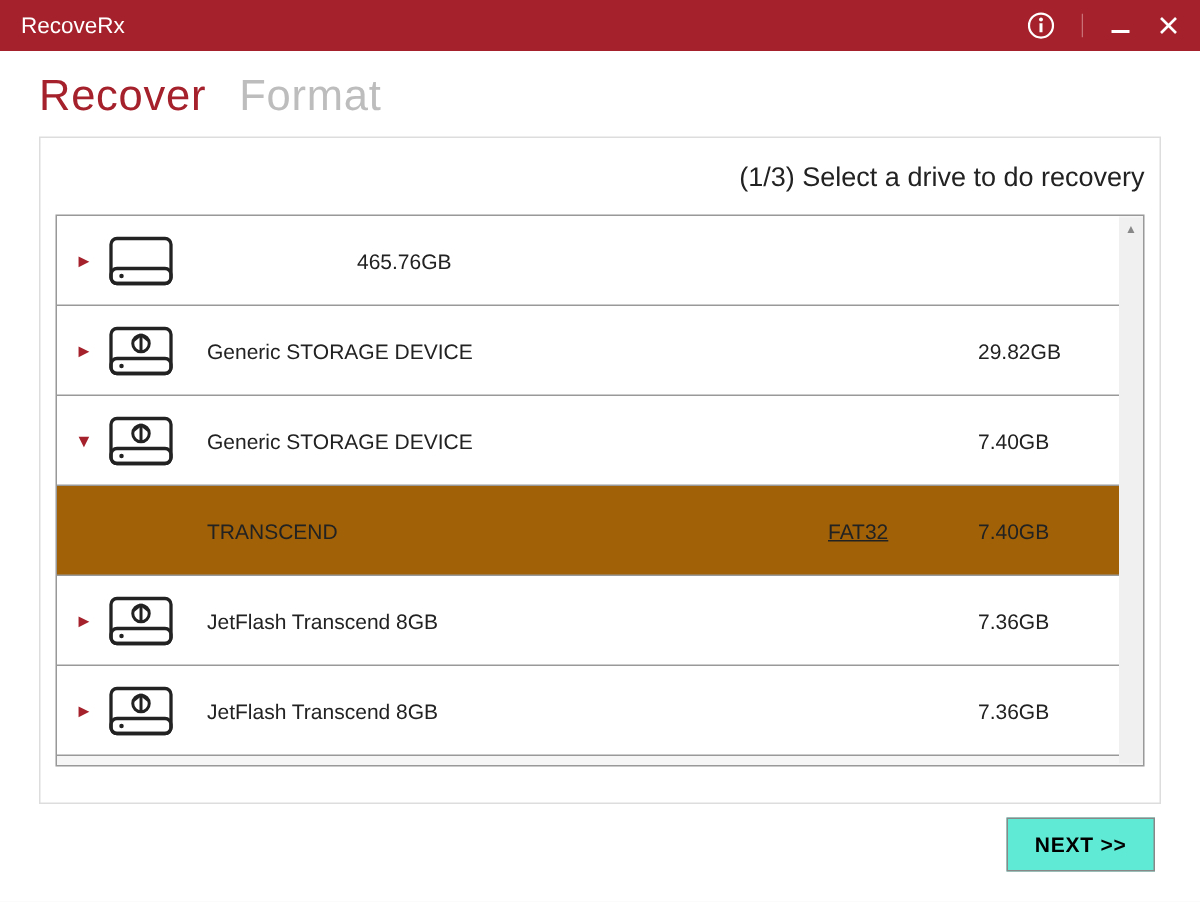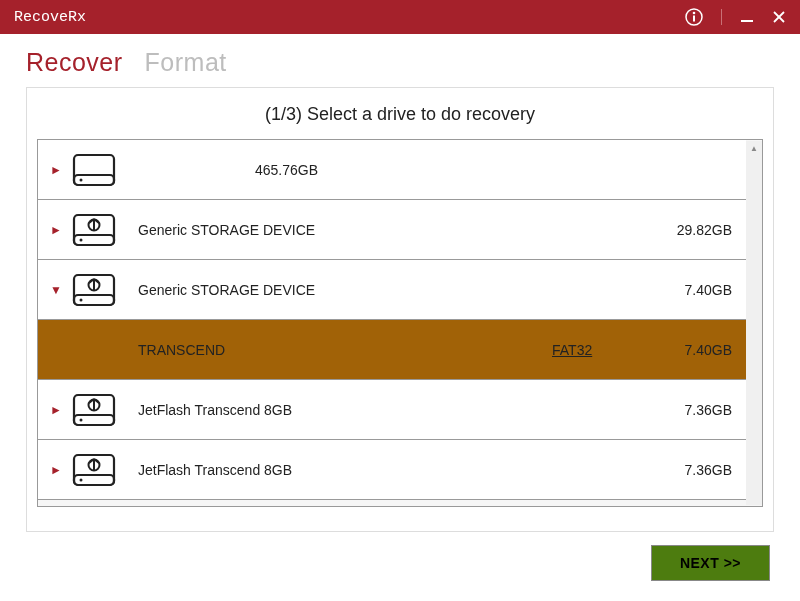--- a/index.html
+++ b/index.html
@@ -1,39 +1,39 @@
 <!DOCTYPE html>
 <html><head>
 <meta charset="utf-8">
 <style>
   * { box-sizing: border-box; margin: 0; padding: 0; }
   body { font-family: "Segoe UI", Arial, sans-serif; background: #fff; width: 800px; height: 601px; overflow: hidden; }
   .titlebar { background: #a5212b; height: 34px; display: flex; align-items: center; padding: 0 14px; color: #fff; }
-  .titlebar-title { font-size: 15px; flex: 1; font-family: Liberation Mono, monospace; }
+  .titlebar-title { font-size: 15px; flex: 1; }
   .titlebar-icons { display: flex; gap: 18px; align-items: center; }
   .titlebar-icon { cursor: pointer; display: flex; align-items: center; justify-content: center; }
   .tabbar { display: flex; padding: 14px 26px 6px 26px; gap: 22px; }
-  .tab { font-size: 25px; font-weight: 300; letter-spacing: 0.5px; cursor: pointer; }
+  .tab { font-size: 29px; font-weight: 300; letter-spacing: 0.5px; cursor: pointer; }
   .tab-active { color: #a5212b; }
   .tab-inactive { color: #bdbdbd; }
   .panel { margin: 4px 26px 16px 26px; border: 1px solid #ddd; background: #fff; padding: 12px 10px 10px 10px; height: 445px; position: relative; }
-  .panel-title { text-align: center; font-size: 18px; margin: 4px 0 14px 0; color: #222; }
+  .panel-title { text-align: right; font-size: 18px; margin: 4px 0 14px 0; color: #222; }
   .list-wrap { border: 1px solid #999; background: #f6f6f6; height: 368px; position: relative; overflow: hidden; }
   .scroll-track { position: absolute; right: 0; top: 1px; bottom: 1px; width: 16px; background: #f0f0f0; }
   .scroll-up { position: absolute; top: 0; left: 0; right: 0; height: 14px; display: flex; align-items: center; justify-content: center; font-size: 8px; color: #888; }
   .rows { position: absolute; top: 0; left: 0; right: 16px; bottom: 0; }
   .row { height: 60px; background: #fff; border-bottom: 1px solid #999; display: flex; align-items: center; padding: 0 14px 0 12px; cursor: pointer; }
   .row.selected { background: #a16207; }
   .row.child { padding-left: 100px; }
   .arrow { width: 16px; color: #a5212b; font-size: 12px; flex-shrink: 0; }
   .drive-icon { width: 44px; height: 36px; margin-left: 6px; margin-right: 22px; flex-shrink: 0; display: flex; align-items: center; justify-content: center; }
   .drive-name { flex: 1; font-size: 14px; color: #222; }
   .filesystem { width: 100px; font-size: 14px; color: #222; text-decoration: underline; }
-  .drive-size { width: 80px; text-align: right; font-size: 14px; color: #222; }
-  .next-btn { position: absolute; right: 30px; bottom: 20px; border: 1px solid #888; background: #4d7c0f; padding: 9px 28px; font-size: 14px; font-weight: bold; cursor: pointer; letter-spacing: 0.5px; }
+  .drive-size { width: 80px; text-align: left; font-size: 14px; color: #222; }
+  .next-btn { position: absolute; right: 30px; bottom: 20px; border: 1px solid #888; background: #5eead4; padding: 9px 18px; font-size: 14px; font-weight: bold; cursor: pointer; letter-spacing: 0.5px; }
 </style>
 </head>
 <body>
 
 <div class="titlebar">
   <span class="titlebar-title">RecoveRx</span>
   <div class="titlebar-icons">
     <span class="titlebar-icon">
       <svg width="18" height="18" viewBox="0 0 18 18">
           <circle cx="9" cy="9" r="8" fill="none" stroke="#fff" stroke-width="1.5"></circle>

